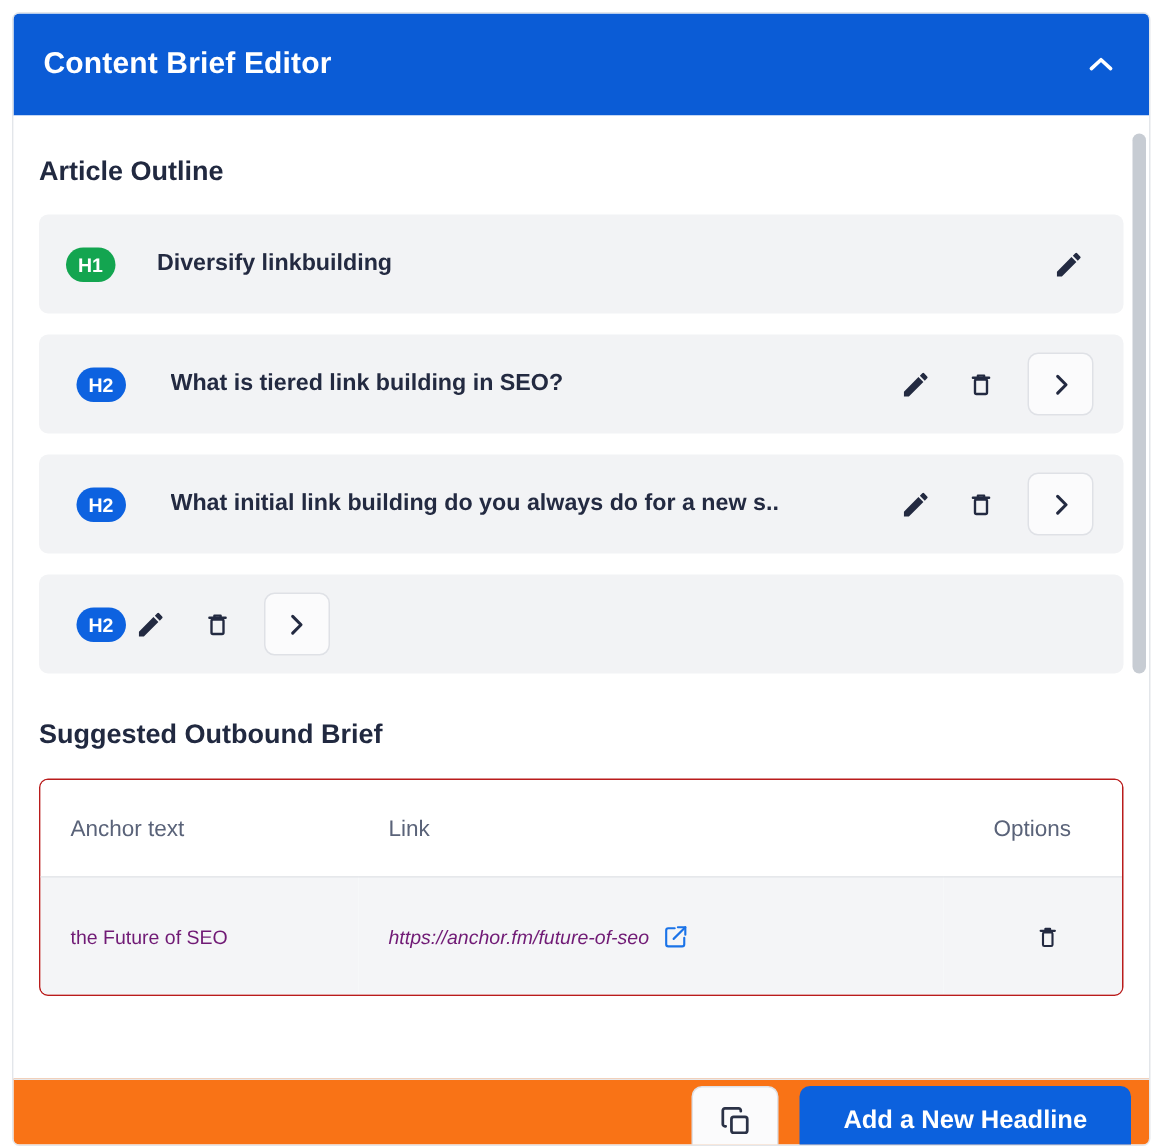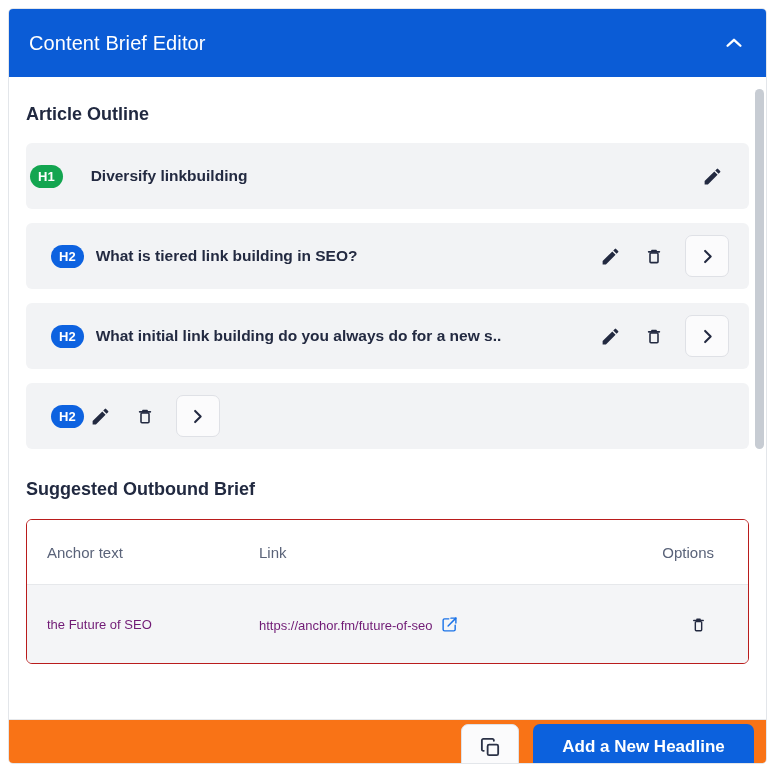--- a/index.html
+++ b/index.html
@@ -188,21 +188,21 @@
     background: #0B4FC7;
     background: #0B5CD6;
   }
   .card-header-title {
     position: absolute;
     left: 20px;
     top: 50%;
     transform: translateY(-50%);
     color: #ffffff;
     font-size: 20px;
-    font-weight: normal;
+    font-weight: bold;
     letter-spacing: 0.1px;
     white-space: nowrap;
   }
   .collapse-btn {
     position: absolute;
     right: 18px;
     top: 50%;
     transform: translateY(-50%);
     width: 28px;
     height: 28px;
@@ -254,28 +254,28 @@
     justify-content: center;
     color: #ffffff;
     font-size: 13px;
     font-weight: bold;
     border-radius: 20px;
     height: 23px;
     min-width: 32px;
     padding: 0 8px;
     flex: 0 0 auto;
   }
-  .badge.h1 { background: #16a34a; background: #13a550; margin-left: 4px; }
+  .badge.h1 { background: #16a34a; background: #13a550; margin-left: 18px; }
   .badge.h2 { background: #0d6efd; background: #0b5fd6; background: #0d62e0; margin-left: 25px; }
 
   .outline-text {
     font-size: 15.5px;
     font-weight: bold;
     color: #232a41;
-    margin-left: 12px;
+    margin-left: 30px;
     white-space: nowrap;
     overflow: hidden;
     flex: 1 1 auto;
   }
   .outline-row.level-h1 .outline-text { margin-left: 28px; }
 
   .row-actions {
     display: flex;
     align-items: center;
     gap: 0;
@@ -336,21 +336,21 @@
     padding: 22px 0 22px 20px;
     background: #f5f6f8;
     background: #f4f5f7;
     vertical-align: middle;
   }
   th.col-anchor, td.col-anchor { width: 212px; }
   th.col-link,   td.col-link   { width: 390px; }
   th.col-options { text-align: right !important; padding-right: 34px !important; }
   td.col-options { text-align: center; padding-left: 0; }
 
-  .link-cell { display: inline-flex; align-items: flex-end; gap: 9px; }
+  .link-cell { display: inline-flex; align-items: center; gap: 9px; font-style: italic; }
   .ext-icon { display: inline-flex; cursor: pointer; }
 
   
   .card-footer {
     position: absolute;
     left: 0;
     right: 0;
     bottom: 0;
     height: 44px;
     border-top: 1px solid #e6e8eb;

